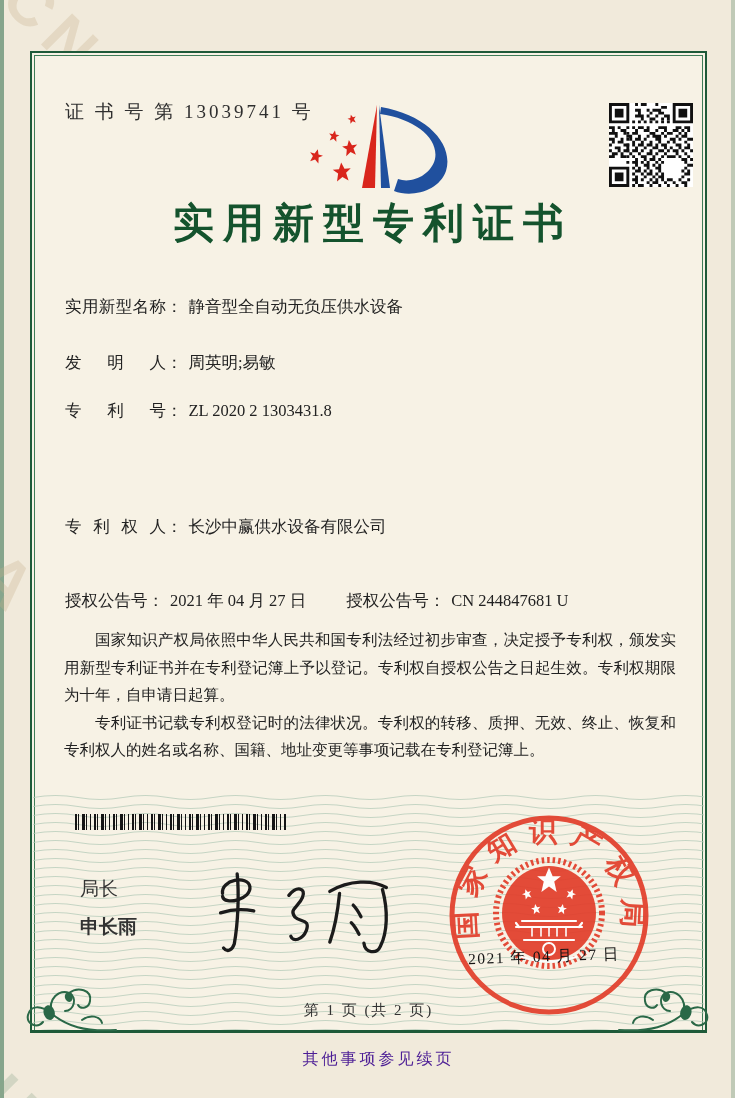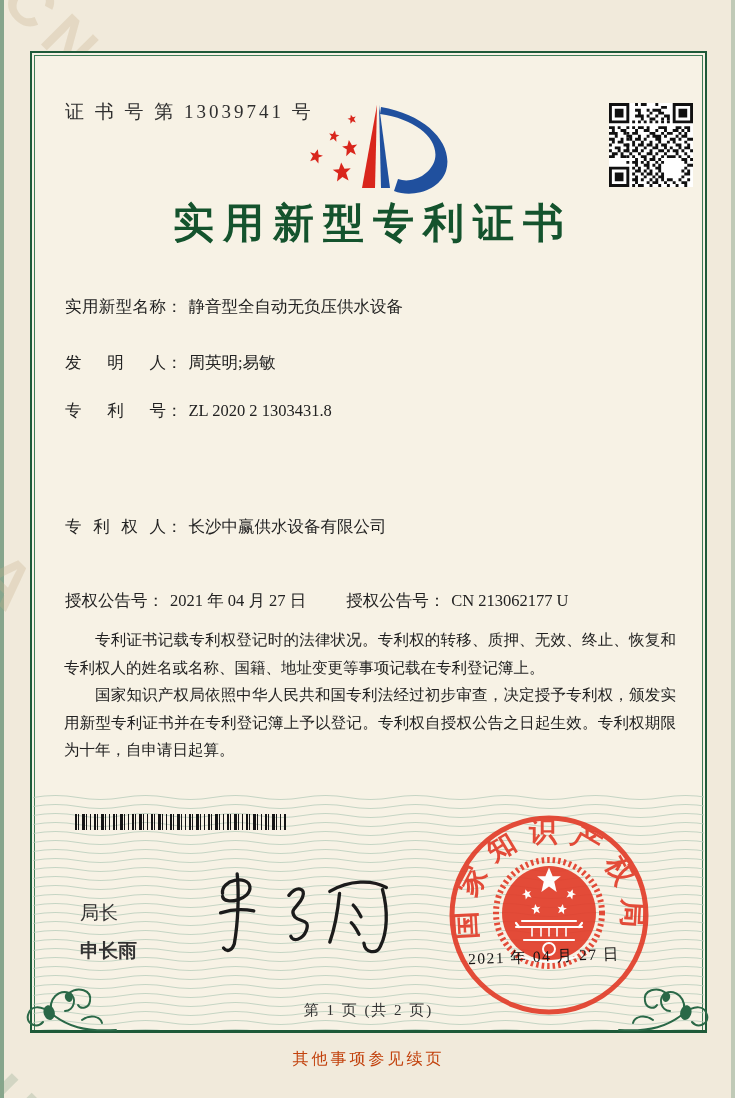--- a/index.html
+++ b/index.html
@@ -25,33 +25,33 @@
   .flabel{display:inline-block;width:101px;text-align:justify;text-align-last:justify;vertical-align:bottom;}
   .fcolon{margin-right:6px;}
   .grant2{margin-left:40px;}
   .body-text{position:absolute;left:64px;top:626px;width:612px;font-size:15.5px;line-height:1.78;
              text-align:justify;color:#222;}
   .body-text p{margin:0;text-indent:2em;}
   .barcode{position:absolute;left:75px;top:814px;width:212px;height:16px;
            background:repeating-linear-gradient(90deg,#151515 0 2px,rgba(0,0,0,0) 2px 3px,
            #151515 3px 4px,rgba(0,0,0,0) 4px 7px,#151515 7px 10px,rgba(0,0,0,0) 10px 11px,
            #151515 11px 12px,rgba(0,0,0,0) 12px 15px,#151515 15px 16px,rgba(0,0,0,0) 16px 19px);}
-  .signer{position:absolute;left:80px;font-family:"Liberation Sans",sans-serif;font-size:19px;color:#333;margin-top:24px;}
+  .signer{position:absolute;left:80px;font-family:"Liberation Sans",sans-serif;font-size:19px;color:#333;}
   .signer-title{top:876px;} .signer-name{top:914px;font-weight:bold;}
   .signature{position:absolute;left:205px;top:860px;}
   .seal{position:absolute;left:444px;top:810px;z-index:2;}
   .seal-date{position:absolute;left:468px;top:946px;width:180px;font-size:15.5px;letter-spacing:1.5px;
              color:#141414;transform:rotate(-2deg);z-index:3;white-space:nowrap;}
   .page-indicator{position:absolute;left:30px;top:1001px;width:677px;text-align:center;
                   font-size:15px;letter-spacing:2px;color:#333;z-index:1;}
   .bottom-line{position:absolute;left:30px;top:1030px;width:677px;height:3px;background:#1e5a39;z-index:1;}
   .flourish{position:absolute;top:986px;z-index:2;}
   .flourish-left{left:22px;} .flourish-right{left:618px;transform:scaleX(-1);}
-  .footer-note{position:absolute;left:30px;top:1049px;width:677px;text-align:center;font-size:16px;
-               letter-spacing:3px;color:#c2410c;}
+  .footer-note{position:absolute;left:40px;top:1049px;width:677px;text-align:center;font-size:16px;
+               letter-spacing:3px;color:#4c1d95;}
 </style>
 </head>
 <body>
 
 <div class="page">
 
   <div class="page-edge edge-left"></div>
   <div class="page-edge edge-right"></div>
 
   <div class="watermark" style="left:40px;top:-40px;font-size:64px;">CNIPA</div>
@@ -136,26 +136,26 @@
     <div class="frow" style="top:352px;">
       <span class="flabel">发明人</span><span class="fcolon">：</span><span>周英明;易敏</span>
     </div>
     <div class="frow" style="top:400px;">
       <span class="flabel">专利号</span><span class="fcolon">：</span><span>ZL 2020 2 1303431.8</span>
     </div>
     <div class="frow" style="top:516px;">
       <span class="flabel">专利权人</span><span class="fcolon">：</span><span>长沙中赢供水设备有限公司</span>
     </div>
     <div class="frow" style="top:590px;">
-      <span>授权公告号</span><span class="fcolon">：</span><span>2021 年 04 月 27 日</span><span class="grant2">授权公告号</span><span class="fcolon">：</span><span>CN 213062177 U</span>
+      <span>授权公告号</span><span class="fcolon">：</span><span>2021 年 04 月 27 日</span><span class="grant2">授权公告号</span><span class="fcolon">：</span><span>CN 244847681 U</span>
     </div>
 
     <div class="body-text">
+      <p>国家知识产权局依照中华人民共和国专利法经过初步审查，决定授予专利权，颁发实用新型专利证书并在专利登记簿上予以登记。专利权自授权公告之日起生效。专利权期限为十年，自申请日起算。</p>
       <p>专利证书记载专利权登记时的法律状况。专利权的转移、质押、无效、终止、恢复和专利权人的姓名或名称、国籍、地址变更等事项记载在专利登记簿上。</p>
-      <p>国家知识产权局依照中华人民共和国专利法经过初步审查，决定授予专利权，颁发实用新型专利证书并在专利登记簿上予以登记。专利权自授权公告之日起生效。专利权期限为十年，自申请日起算。</p>
     </div>
 
     <div class="barcode"></div>
 
     <div class="signer signer-title">局长</div>
     <div class="signer signer-name">申长雨</div>
 
     <svg class="signature" width="195" height="98" viewBox="0 0 200 100">
       <g fill="none" stroke="#1b1b1b" stroke-width="3.4" stroke-linecap="round" stroke-linejoin="round">
         <path d="M33,14 C35,34 34,64 30,86 C28,92 23,95 19,90"></path>

